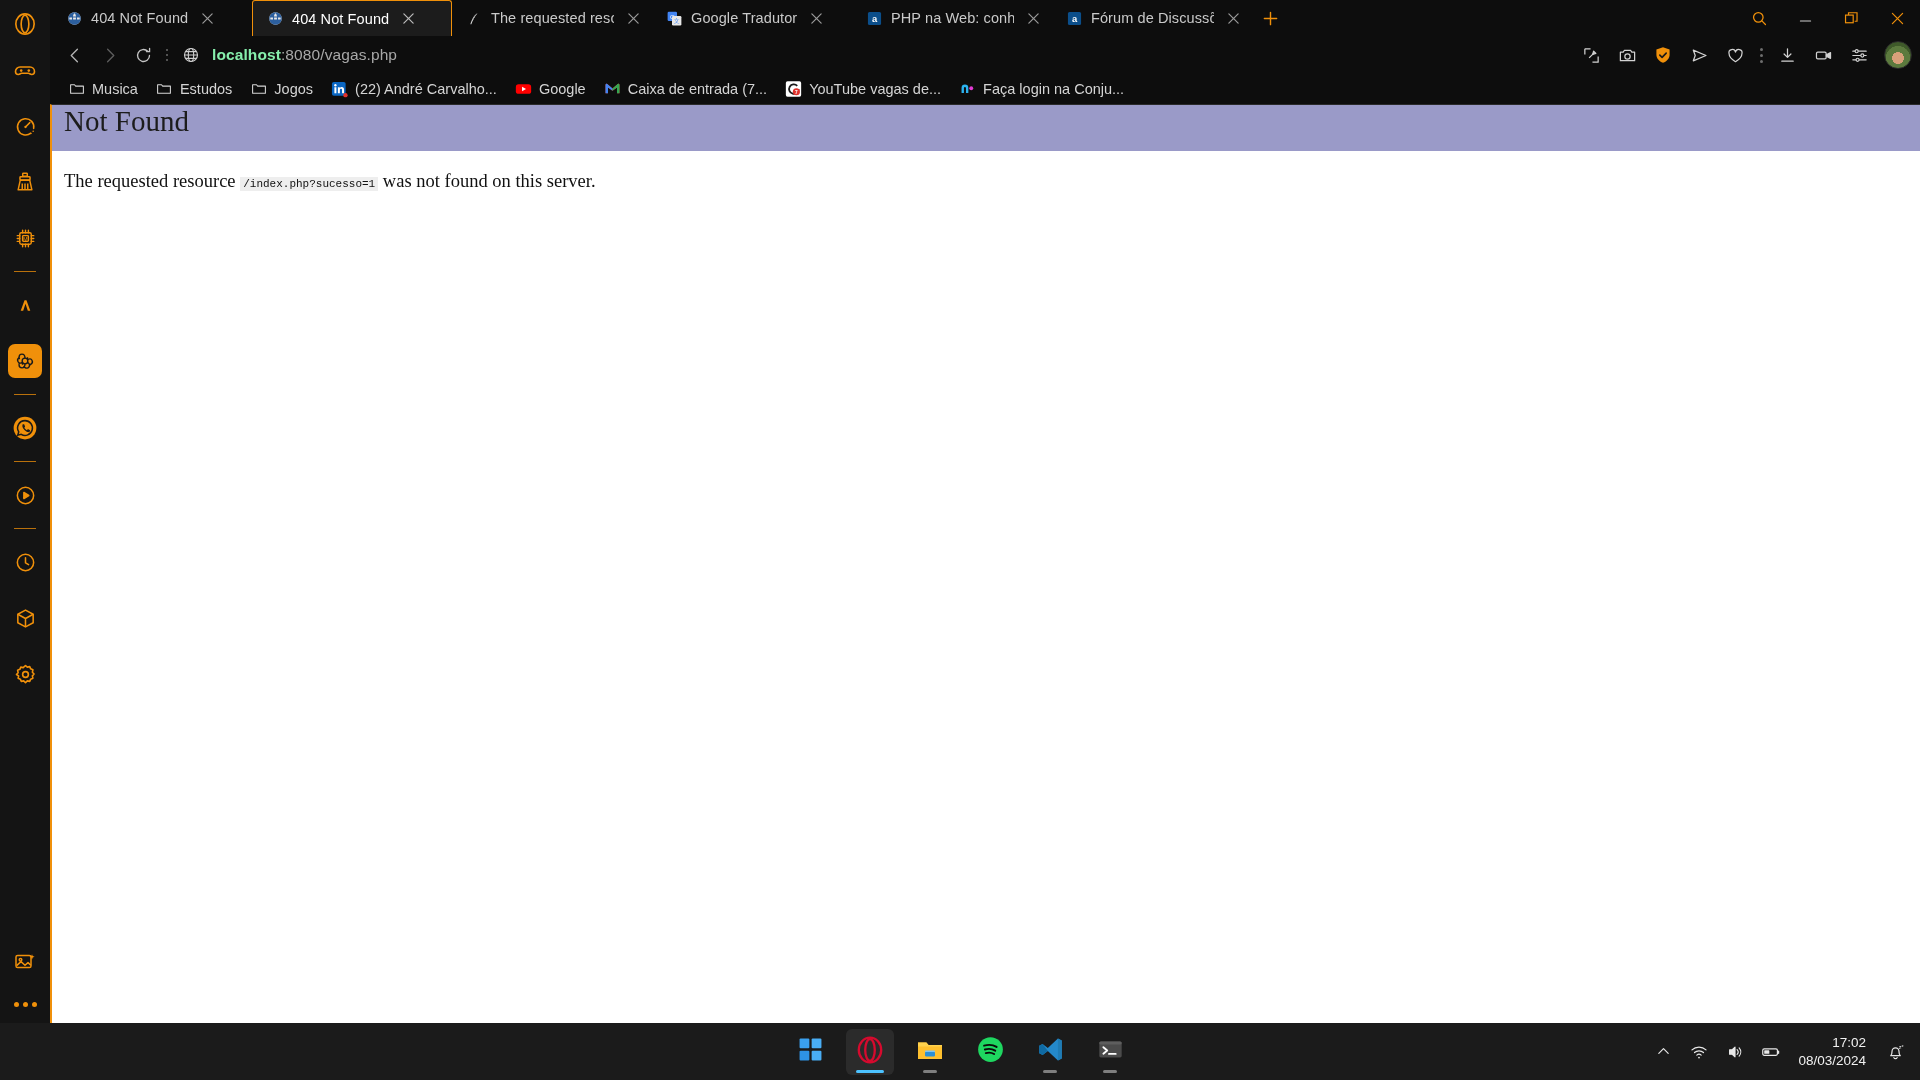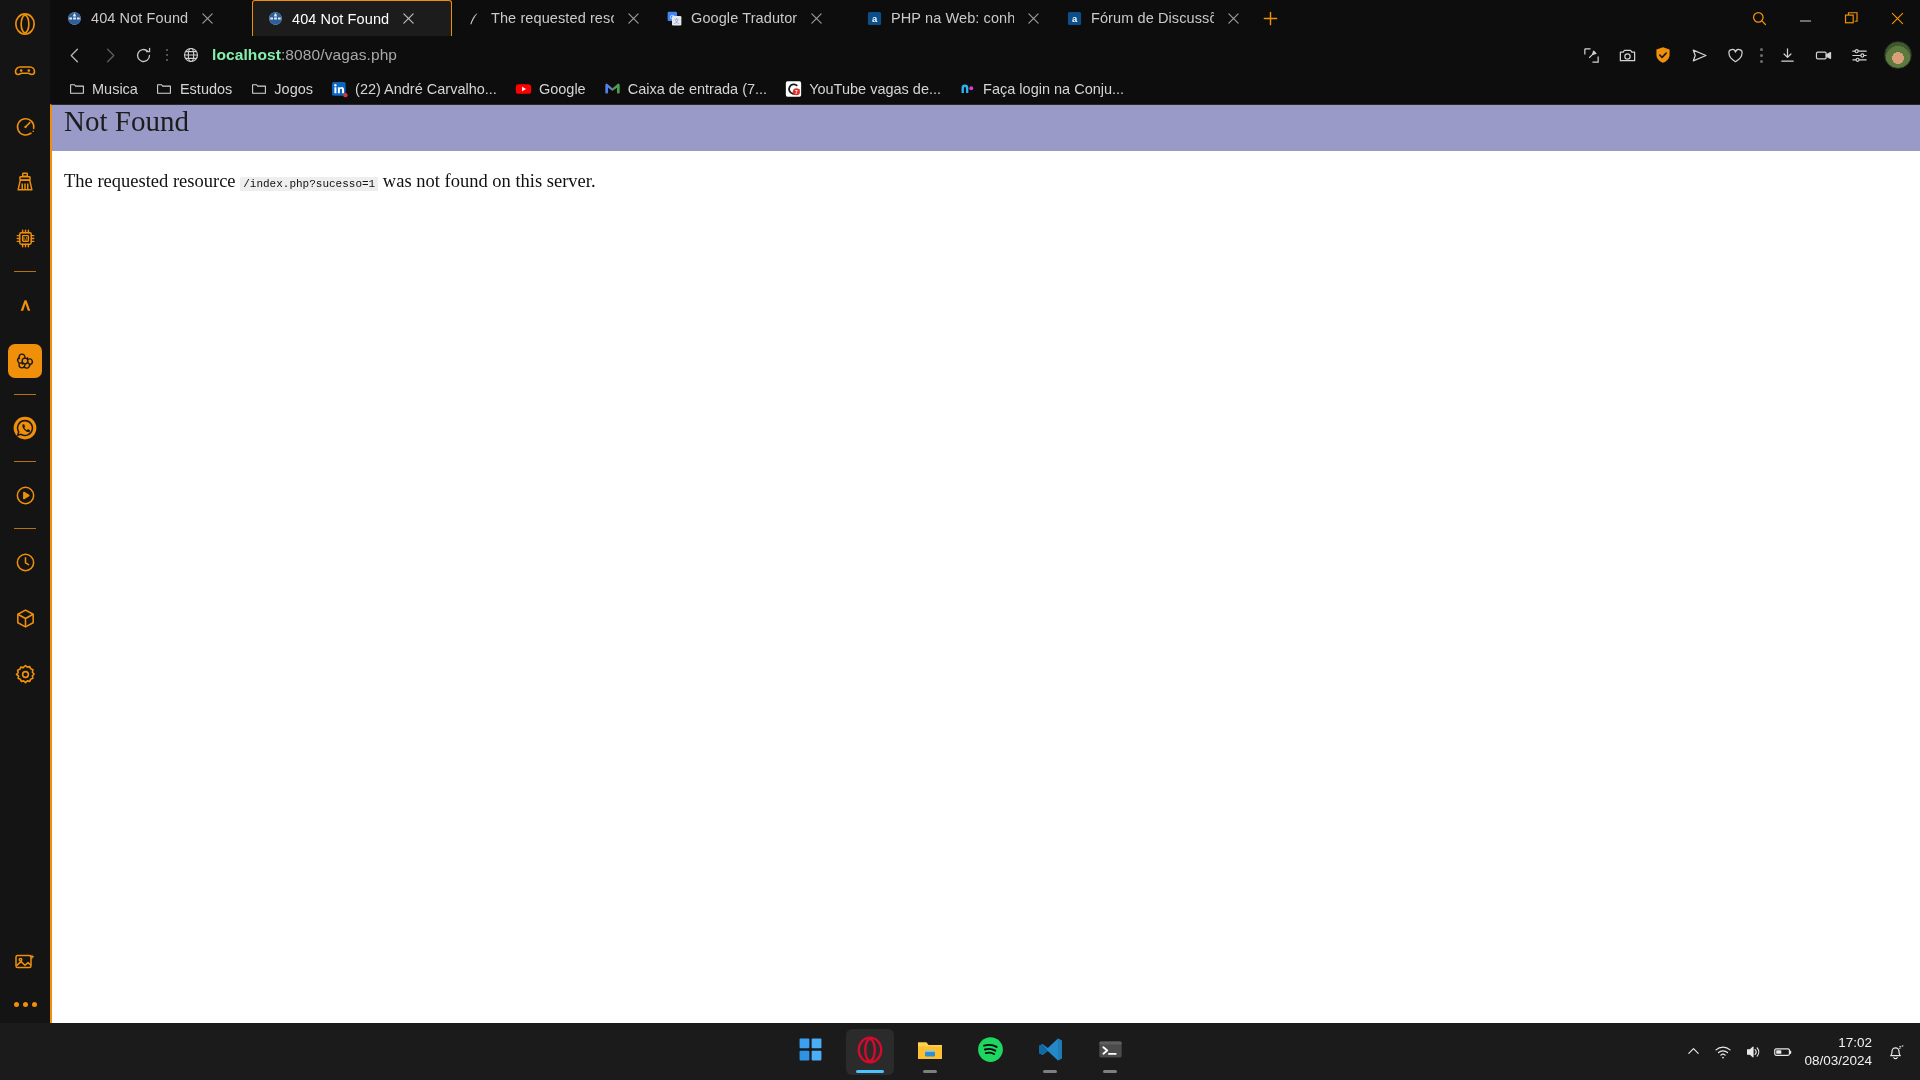--- a/index.html
+++ b/index.html
@@ -130,21 +130,21 @@
   .tb-app {
     width: 48px; height: 46px; border-radius: 6px;
     display: flex; align-items: center; justify-content: center; position: relative;
   }
   .tb-app.running-active { background: #2b2b2b; }
   .tb-ind { position: absolute; bottom: 2px; left: 50%; transform: translateX(-50%); height: 3px; border-radius: 2px; }
   .tb-ind.small { width: 14px; background: #7e7e7e; }
   .tb-ind.wide { width: 28px; background: #4cc2ff; }
   #tray {
     position: absolute; right: 0; bottom: 0; height: 57px;
-    display: flex; align-items: center; gap: 0; padding-right: 10px;
+    display: flex; align-items: center; gap: 6px; padding-right: 10px;
   }
   .tray-ico { width: 30px; height: 38px; display: flex; align-items: center; justify-content: center; color: #e8e8e8; }
   #clock {
     display: flex; flex-direction: column; align-items: flex-end; justify-content: center;
     color: #f1f1f1; font-size: 13.5px; line-height: 1.32; padding: 0 8px 0 6px;
   }
 </style>
 </head>
 <body>
 

